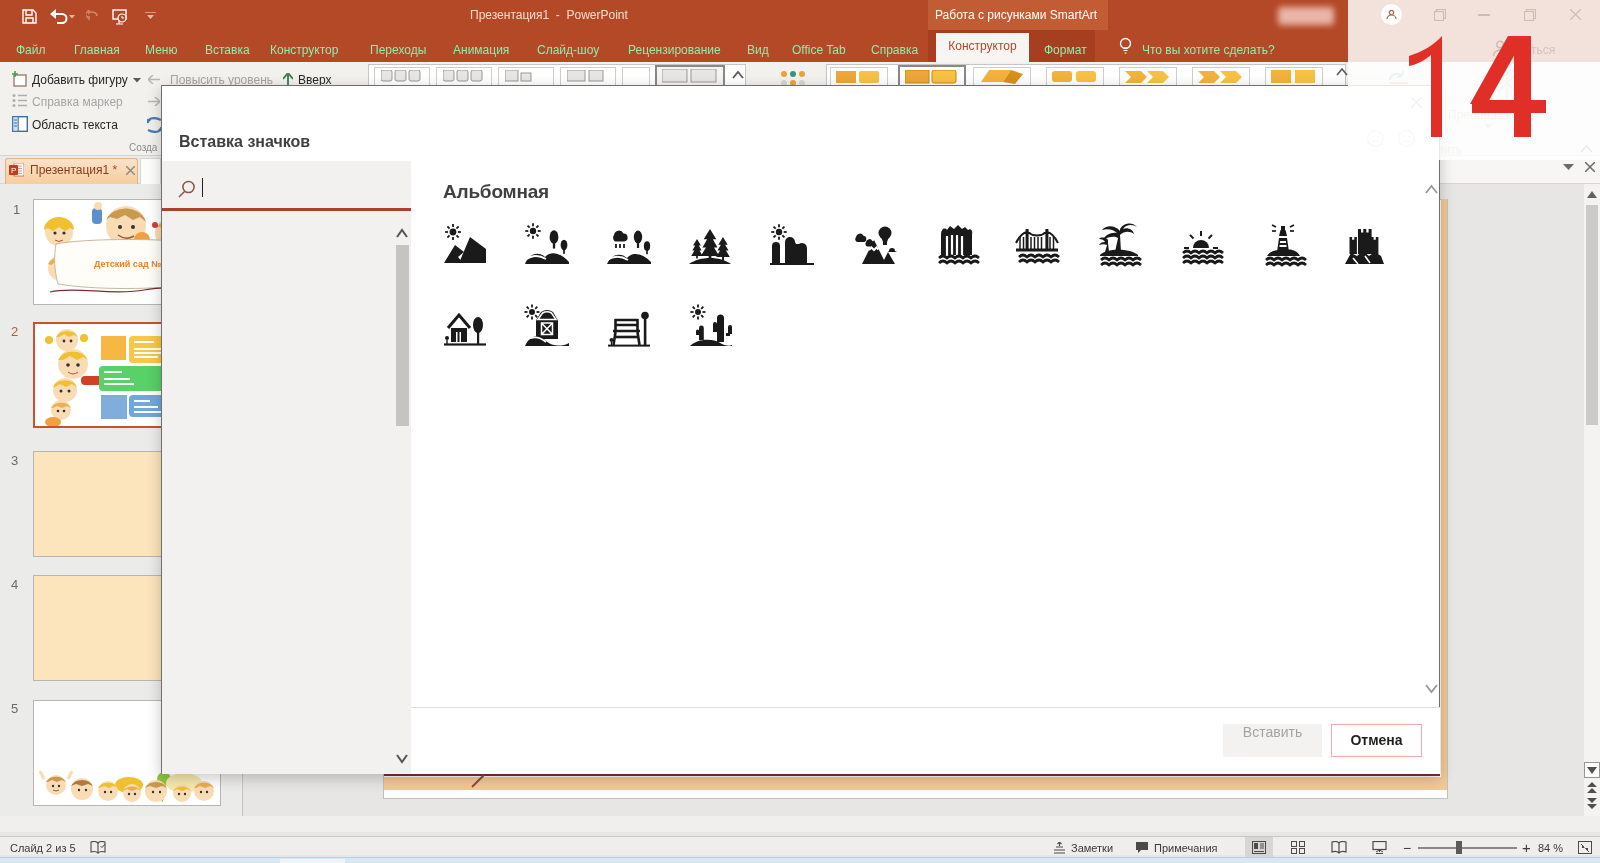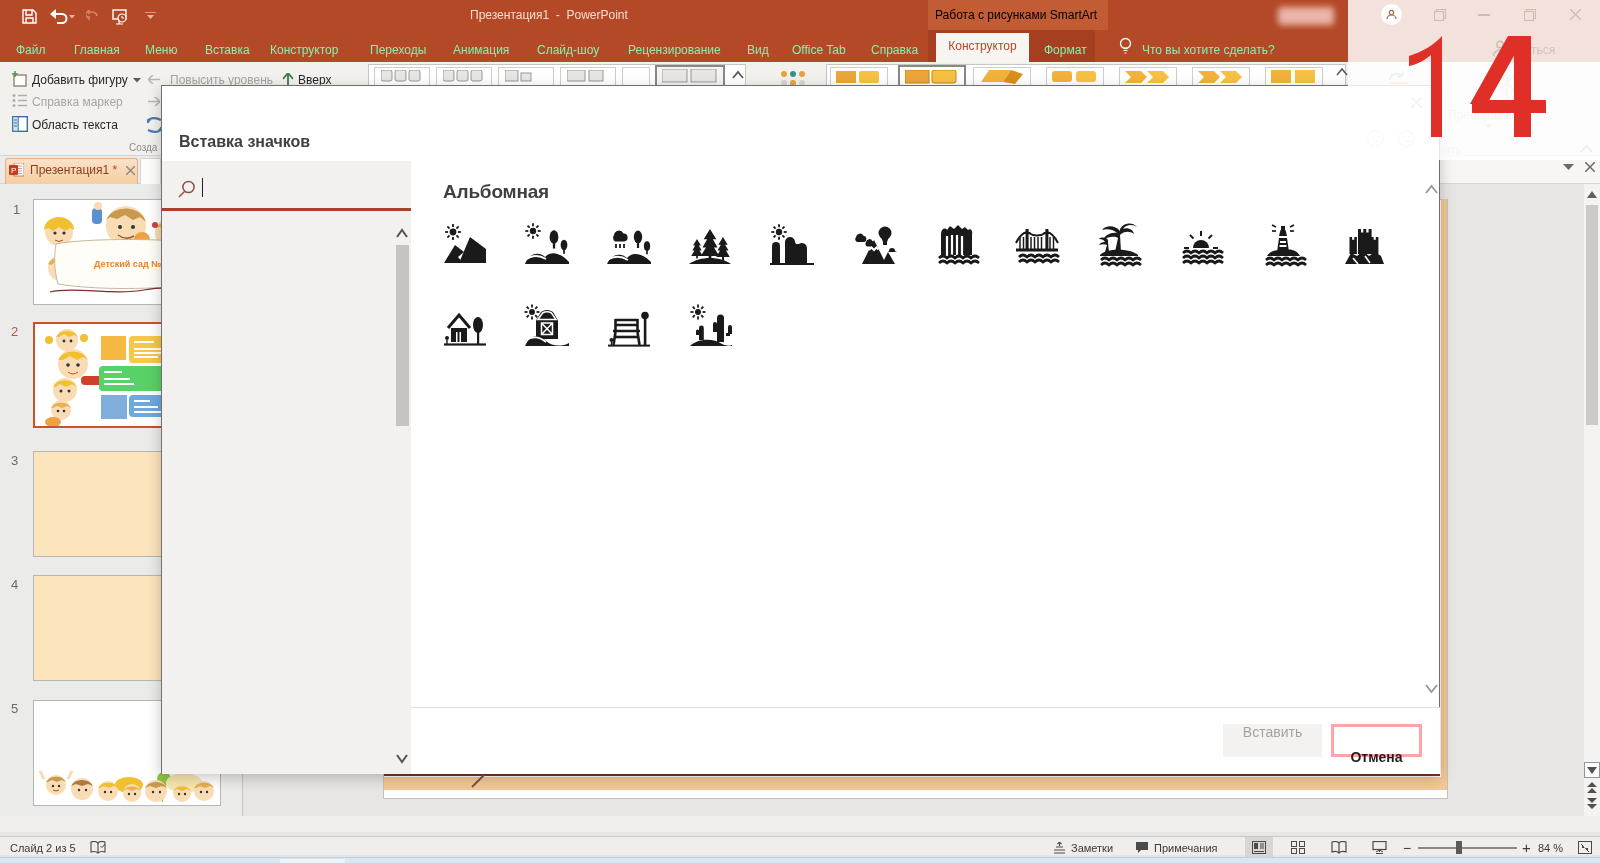--- a/index.html
+++ b/index.html
@@ -2,21 +2,21 @@
 <html><head><meta charset="utf-8">
 <style>
 *{margin:0;padding:0;box-sizing:border-box}
 html,body{width:1600px;height:863px;overflow:hidden}
 body{font-family:"Liberation Sans",sans-serif;position:relative;background:#e8e6e4}
 .abs{position:absolute}
 
 #titlebar{left:0;top:0;width:1600px;height:30px;background:#b44928;z-index:5}
 #ctxpatch{left:928px;top:0;width:180px;height:30px;background:#c25c35}
 #titletext{left:470px;top:8px;color:#f6ddd0;font-size:12px}
-#ctxtext{left:935px;top:8px;color:#000000;font-size:12px;white-space:nowrap}
+#ctxtext{left:935px;top:8px;color:#ffffff;font-size:12px;white-space:nowrap}
 #pinkblur{left:1278px;top:7px;width:56px;height:18px;background:#eab5a8;border-radius:4px;filter:blur(3px)}
 
 #tabs{left:0;top:30px;width:1600px;height:32px;background:#b44928;z-index:5}
 #ctxtabs{left:928px;top:0px;width:167px;height:32px;background:#a63f1f}
 .tab{position:absolute;top:13px;color:#86efac;font-size:12px}
 #activetab{left:936px;top:3px;width:93px;height:29px;background:#f7f5f2;color:#b5472b;font-size:12px;text-align:center;padding-top:6px}
 
 #ribbon{left:0;top:62px;width:1600px;height:94px;background:#f3f1ee;border-bottom:1px solid #d5d2cf;z-index:5}
 .rtxt{position:absolute;font-size:12px;color:#262626}
 .rgrey{position:absolute;font-size:12px;color:#a7a5a3}
@@ -43,21 +43,21 @@
 #dialog{left:161px;top:85px;width:1279px;height:689px;background:#fff;border:1px solid #6f6f6d;box-shadow:0 4px 14px rgba(0,0,0,.22);z-index:20}
 #dlgtitle{left:17px;top:47px;font-size:16px;font-weight:600;color:#404040}
 #leftpane{left:0;top:75px;width:249px;height:613px;background:#f2f1f0}
 #searchline{left:0;top:122px;width:249px;height:3px;background:#a6432a}
 #lscroll{left:232px;top:84px;width:16px;height:529px}
 #lthumb{left:234px;top:159px;width:13px;height:181px;background:#c6c4c2}
 #heading{left:281px;top:95px;font-size:19px;font-weight:600;color:#404040;letter-spacing:-0.2px}
 .cell{position:absolute;width:48px;height:48px}
 #footer{left:249px;top:621px;width:1029px;height:67px;background:#fff;border-top:1px solid #e1dfdd}
 #btn1{left:1061px;top:638px;width:99px;height:33px;background:#f3f2f1;color:#a5a3a1;font-size:14px;text-align:center;padding-top:0}
-#btn2{left:1169px;top:638px;width:91px;height:33px;background:#fff;border:3px solid #fca5a5;color:#201f1e;font-size:14px;font-weight:600;text-align:center;padding-top:22px}
+#btn2{left:1169px;top:638px;width:91px;height:33px;background:#fff;border:1px solid #fca5a5;color:#201f1e;font-size:14px;font-weight:600;text-align:center;padding-top:7px}
 
 #overlay{left:1348px;top:0;width:252px;height:160px;background:rgba(255,255,255,.84);z-index:30}
 svg{display:block}
 </style></head>
 <body>
 
 <div class="abs" id="titlebar">
   <div class="abs" id="ctxpatch"></div>
   <svg class="abs" style="left:22px;top:9px" width="15" height="15" viewBox="0 0 15 15">
       <path d="M1 1 H11 L14 4 V14 H1 Z M4 1 V6 H10 V1 M4 9 H11 V14 H4 Z" fill="none" stroke="#fff" stroke-width="1.4"></path>

